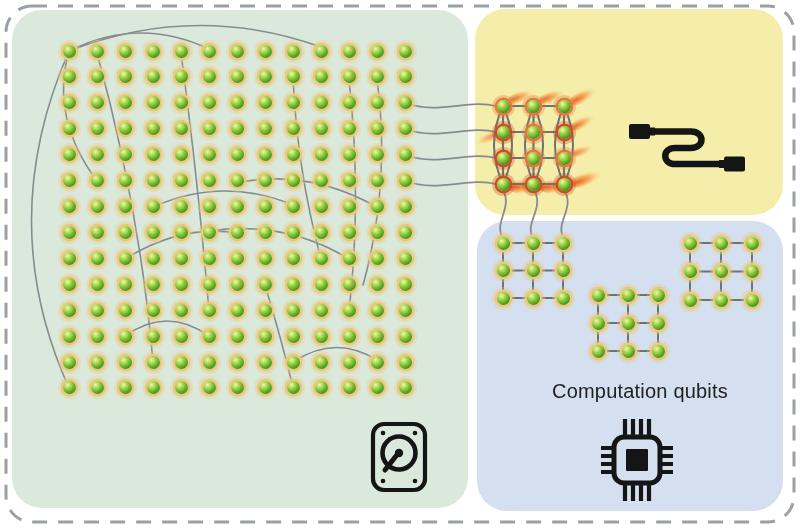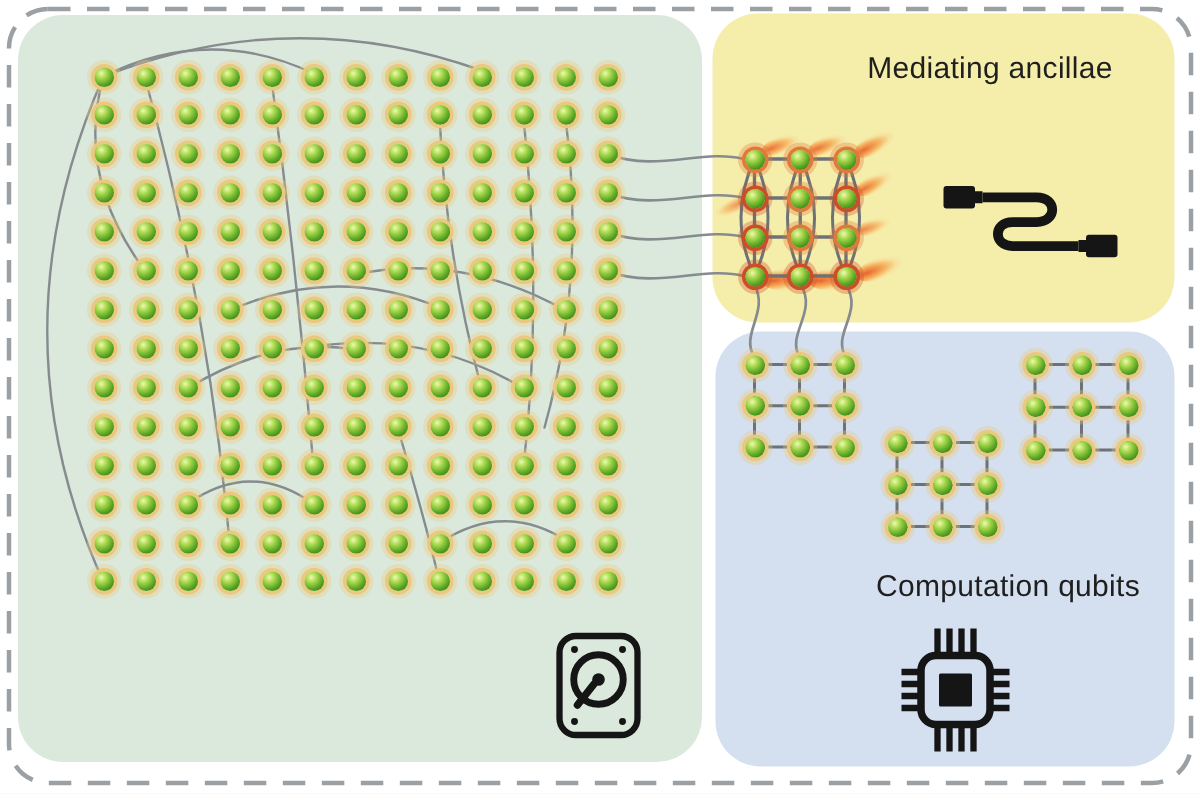--- a/index.html
+++ b/index.html
@@ -10,21 +10,21 @@
   .panel{position:absolute;z-index:1;}
   .flame{position:absolute;z-index:2;pointer-events:none;width:26px;height:12px;border-radius:50%;
     background:radial-gradient(ellipse at 22% 50%, rgba(231,85,35,0.95) 0%, rgba(244,150,60,0.8) 35%, rgba(250,200,130,0.35) 60%, rgba(250,210,150,0) 78%);
     transform-origin:6px center;}
   #diagram-svg{position:absolute;left:0;top:0;z-index:3;pointer-events:none;}
   .qubit{position:absolute;z-index:4;border-radius:50%;
     background:radial-gradient(circle at 35% 30%, #eef9b0 0%, #a8d84e 28%, #5da826 60%, #35790f 88%, #2c6a0c 100%);}
   .label{position:absolute;z-index:5;color:#1f1f1f;letter-spacing:0.2px;}
   #label-memory{left:85px;top:444px;width:250px;font-size:21px;}
   #label-ancillae{left:540px;top:35px;width:240px;font-size:20px;text-align:center;}
-  #label-computation{left:520px;top:380px;width:240px;font-size:20px;text-align:right;}
+  #label-computation{left:520px;top:380px;width:240px;font-size:20px;text-align:center;}
   .icon{position:absolute;z-index:5;}
   #icon-hdd{left:370px;top:421px;}
   #icon-cable{left:627px;top:116px;}
   #icon-cpu{left:598px;top:413px;}
 </style>
 </head>
 <body>
 
 <div class="canvas" id="fig">
 
@@ -347,21 +347,20 @@
       <div class="qubit" style="width: 13px; height: 13px; left: 714.5px; top: 236.5px; box-shadow: rgb(234, 200, 125) 0px 0px 0px 2.4px, rgba(234, 200, 125, 0.333) 0px 0px 0px 5px;"></div>
       <div class="qubit" style="width: 13px; height: 13px; left: 745.5px; top: 236.5px; box-shadow: rgb(234, 200, 125) 0px 0px 0px 2.4px, rgba(234, 200, 125, 0.333) 0px 0px 0px 5px;"></div>
       <div class="qubit" style="width: 13px; height: 13px; left: 683.5px; top: 265px; box-shadow: rgb(234, 200, 125) 0px 0px 0px 2.4px, rgba(234, 200, 125, 0.333) 0px 0px 0px 5px;"></div>
       <div class="qubit" style="width: 13px; height: 13px; left: 714.5px; top: 265px; box-shadow: rgb(234, 200, 125) 0px 0px 0px 2.4px, rgba(234, 200, 125, 0.333) 0px 0px 0px 5px;"></div>
       <div class="qubit" style="width: 13px; height: 13px; left: 745.5px; top: 265px; box-shadow: rgb(234, 200, 125) 0px 0px 0px 2.4px, rgba(234, 200, 125, 0.333) 0px 0px 0px 5px;"></div>
       <div class="qubit" style="width: 13px; height: 13px; left: 683.5px; top: 293.5px; box-shadow: rgb(234, 200, 125) 0px 0px 0px 2.4px, rgba(234, 200, 125, 0.333) 0px 0px 0px 5px;"></div>
       <div class="qubit" style="width: 13px; height: 13px; left: 714.5px; top: 293.5px; box-shadow: rgb(234, 200, 125) 0px 0px 0px 2.4px, rgba(234, 200, 125, 0.333) 0px 0px 0px 5px;"></div>
       <div class="qubit" style="width: 13px; height: 13px; left: 745.5px; top: 293.5px; box-shadow: rgb(234, 200, 125) 0px 0px 0px 2.4px, rgba(234, 200, 125, 0.333) 0px 0px 0px 5px;"></div>
     </div>
 
-  <div class="label" id="label-ancillae">Mediating ancillae</div>
   <div class="label" id="label-computation">Computation qubits</div>
 
   <svg class="icon" id="icon-hdd" width="58" height="72" viewBox="0 0 58 72">
     <rect x="3" y="3" width="52" height="66" rx="11" fill="none" stroke="#151515" stroke-width="4.2"></rect>
     <circle cx="13" cy="12" r="2.3" fill="#151515"></circle>
     <circle cx="45" cy="12" r="2.3" fill="#151515"></circle>
     <circle cx="13" cy="60" r="2.3" fill="#151515"></circle>
     <circle cx="45" cy="60" r="2.3" fill="#151515"></circle>
     <circle cx="29" cy="32" r="16.5" fill="none" stroke="#151515" stroke-width="4.6"></circle>
     <circle cx="29" cy="32" r="4.2" fill="#151515"></circle>

